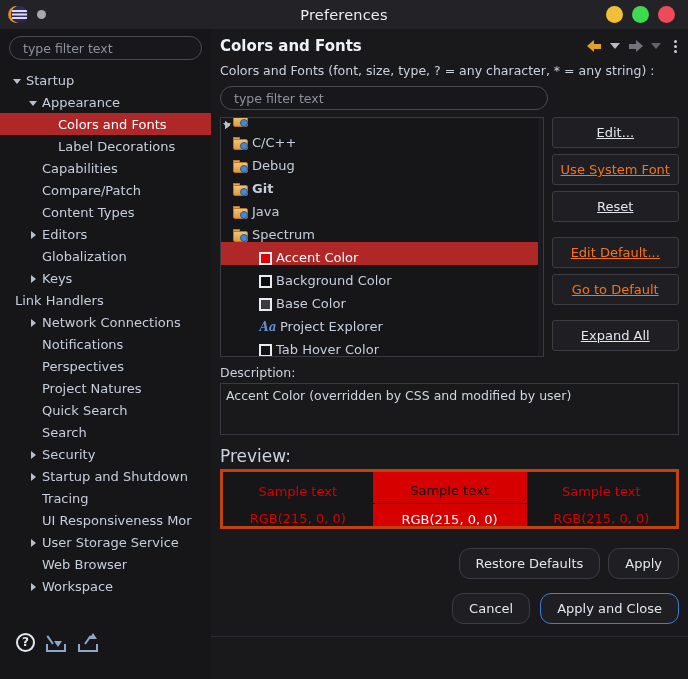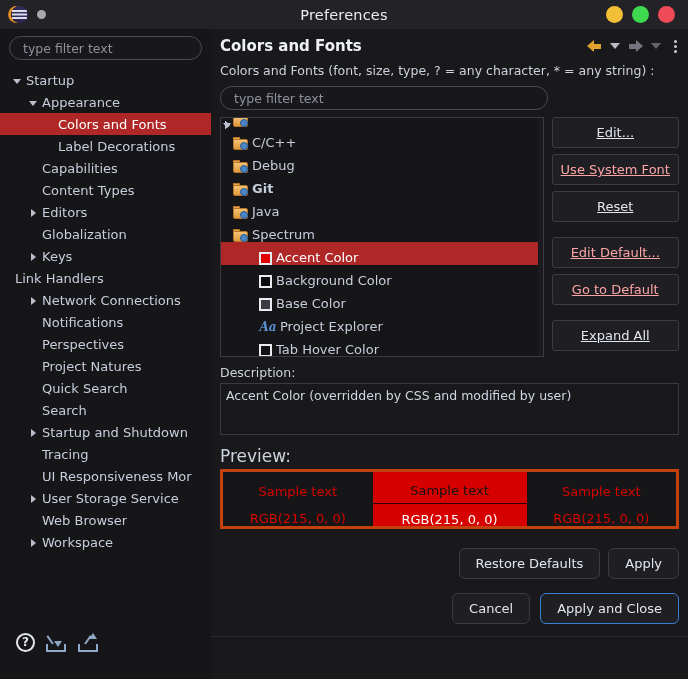--- a/index.html
+++ b/index.html
@@ -150,21 +150,21 @@
   }
   .vscroll {
     position: absolute; right: 0; top: 0; width: 5px; height: 100%; background: #1b1b1f;
   }
 
   #btn-col { display: flex; flex-direction: column; margin-left: 8px; width: 130px; }
   .sbtn {
     height: 31px; margin-bottom: 6px; background: #1e1e23; border: 1px solid #3c3c45;
     border-radius: 3px; color: #e2e7ee; font-size: 13px; font-family: inherit; cursor: pointer; text-decoration: underline;
   }
-  .sbtn.dis { color: #fca5a5; cursor: default; }
+  .sbtn.dis { color: #f97316; cursor: default; }
   .sbtn.gap { margin-top: 9px; }
 
   #desc-label { margin: 8px 0 3px 9px; font-size: 12.5px; color: #ccd3dd; }
   #desc-box {
     margin: 0 9px; width: 459px; height: 52px; background: #19191c;
     border: 1px solid #3a3a42; color: #cfd6e0; font-size: 12.5px; padding: 4px 5px;
   }
   #prev-label { margin: 11px 0 3px 9px; font-size: 17px; color: #ccd3dd; }
   #prev-box {
     margin: 0 9px; width: 459px; height: 60px; background: #161619;
@@ -176,21 +176,21 @@
   .pcell .ptext { color: #d70000; padding-top: 12px; }
   .pcell .prgb { color: #d70000; font-size: 13px; padding-top: 12px; }
   .pcell.mid { background: #d70000; }
   .pcell.mid .ptext { color: #111214; padding: 11px 0 0 0; width: 100%; text-align: center; border-bottom: 1px solid #2a0000; padding-bottom: 5px; }
   .pcell.mid .prgb { color: #ffffff; padding-top: 8px; width: 100%; text-align: center; }
 
   #mid-btns { display: flex; justify-content: flex-end; gap: 8px; margin: 19px 9px 0 0; }
   #bot-btns { display: flex; justify-content: flex-end; gap: 10px; margin: 14px 9px 0 0; }
   .wbtn2 {
     height: 31px; padding: 0 16px; background: #1e1e23; border: 1px solid #3c3c45;
-    border-radius: 6px; color: #e2e7ee; font-size: 13px; font-family: inherit; cursor: pointer;
+    border-radius: 11px; color: #e2e7ee; font-size: 13px; font-family: inherit; cursor: pointer;
   }
   .wbtn2.focus { border: 1px solid #3b7fd4; }
   #bot-sep { position: absolute; left: 0; top: 607px; width: 477px; height: 1px; background: #2b2b31; }
 </style>
 </head>
 <body>
 
 <div id="titlebar">
   <div class="tb-left">
     <div class="eclipse-logo"></div>
@@ -222,20 +222,24 @@
       <div class="tnode" style="padding-left: 43px;">
         <span class="arrow"></span>
         <span class="tlabel">Label Decorations</span>
       </div>
       <div class="tnode" style="padding-left: 27px;">
         <span class="arrow"></span>
         <span class="tlabel">Capabilities</span>
       </div>
       <div class="tnode" style="padding-left: 27px;">
         <span class="arrow"></span>
+        <span class="tlabel">Compare/Patch</span>
+      </div>
+      <div class="tnode" style="padding-left: 27px;">
+        <span class="arrow"></span>
         <span class="tlabel">Content Types</span>
       </div>
       <div class="tnode" style="padding-left: 27px;">
         <span class="arrow closed"></span>
         <span class="tlabel">Editors</span>
       </div>
       <div class="tnode" style="padding-left: 27px;">
         <span class="arrow"></span>
         <span class="tlabel">Globalization</span>
       </div>
@@ -263,20 +267,24 @@
         <span class="arrow"></span>
         <span class="tlabel">Project Natures</span>
       </div>
       <div class="tnode" style="padding-left: 27px;">
         <span class="arrow"></span>
         <span class="tlabel">Quick Search</span>
       </div>
       <div class="tnode" style="padding-left: 27px;">
         <span class="arrow"></span>
         <span class="tlabel">Search</span>
+      </div>
+      <div class="tnode" style="padding-left: 27px;">
+        <span class="arrow closed"></span>
+        <span class="tlabel">Security</span>
       </div>
       <div class="tnode" style="padding-left: 27px;">
         <span class="arrow closed"></span>
         <span class="tlabel">Startup and Shutdown</span>
       </div>
       <div class="tnode" style="padding-left: 27px;">
         <span class="arrow"></span>
         <span class="tlabel">Tracing</span>
       </div>
       <div class="tnode" style="padding-left: 27px;">

